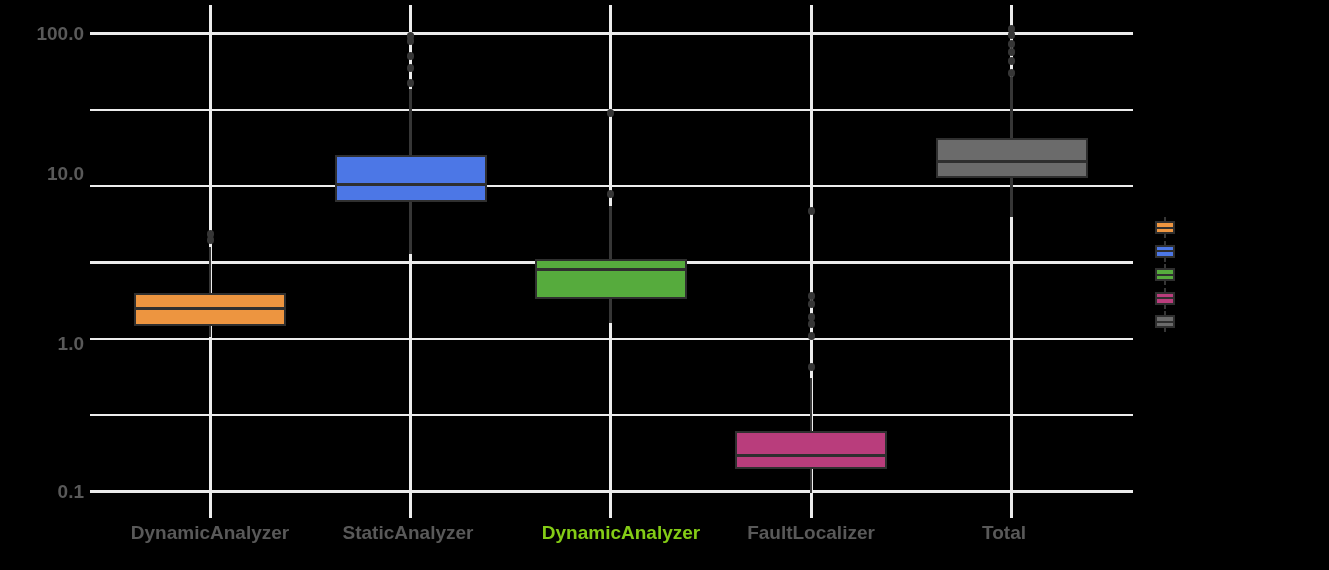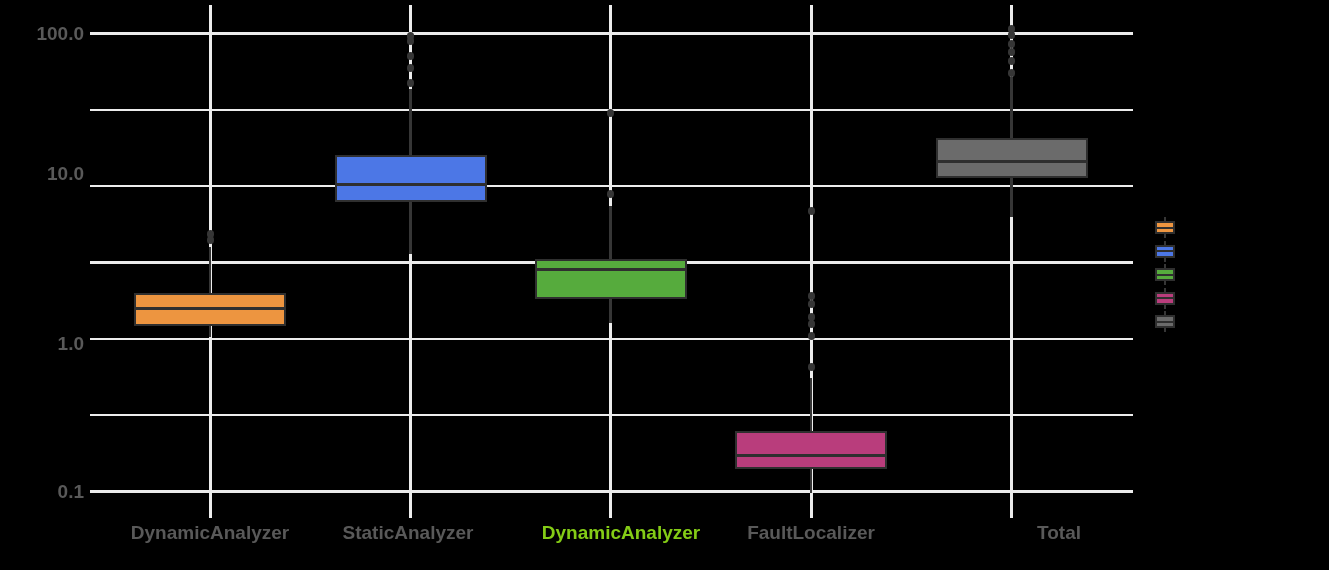--- a/index.html
+++ b/index.html
@@ -75,21 +75,21 @@
     </div>
   <div id="axislayer">
       <div class="ytick" style="top: 22.5px; color: rgb(89, 89, 89);">100.0</div>
       <div class="ytick" style="top: 163px; color: rgb(89, 89, 89);">10.0</div>
       <div class="ytick" style="top: 333px; color: rgb(89, 89, 89);">1.0</div>
       <div class="ytick" style="top: 480.51px; color: rgb(89, 89, 89);">0.1</div>
       <div class="xtick" style="left: 95px; top: 522px; color: rgb(89, 89, 89);">DynamicAnalyzer</div>
       <div class="xtick" style="left: 293px; top: 522px; color: rgb(89, 89, 89);">StaticAnalyzer</div>
       <div class="xtick" style="left: 506px; top: 522px; color: #84cc16;">DynamicAnalyzer</div>
       <div class="xtick" style="left: 696px; top: 522px; color: rgb(89, 89, 89);">FaultLocalizer</div>
-      <div class="xtick" style="left: 944px; top: 522px; color: rgb(89, 89, 89);">Total</div>
+      <div class="xtick" style="left: 889px; top: 522px; color: rgb(89, 89, 89);">Total</div>
     </div>
   <div id="legend">
       <div class="lg">
         <div class="lg" style="left: 1164px; top: 217px; width: 2px; height: 4px; background: rgb(54, 54, 54);"></div>
         <div class="lg legend-key" style="left: 1155px; top: 221px; width: 20px; height: 13px; box-sizing: border-box; background: rgb(237, 149, 64); border: 2px solid rgb(47, 47, 47);"></div>
         <div class="lg" style="left: 1157px; top: 226.5px; width: 16px; height: 2px; background: rgb(47, 47, 47);"></div>
         <div class="lg" style="left: 1164px; top: 234px; width: 2px; height: 4px; background: rgb(54, 54, 54);"></div>
       </div>
       <div class="lg">
         <div class="lg" style="left: 1164px; top: 240.5px; width: 2px; height: 4px; background: rgb(54, 54, 54);"></div>

